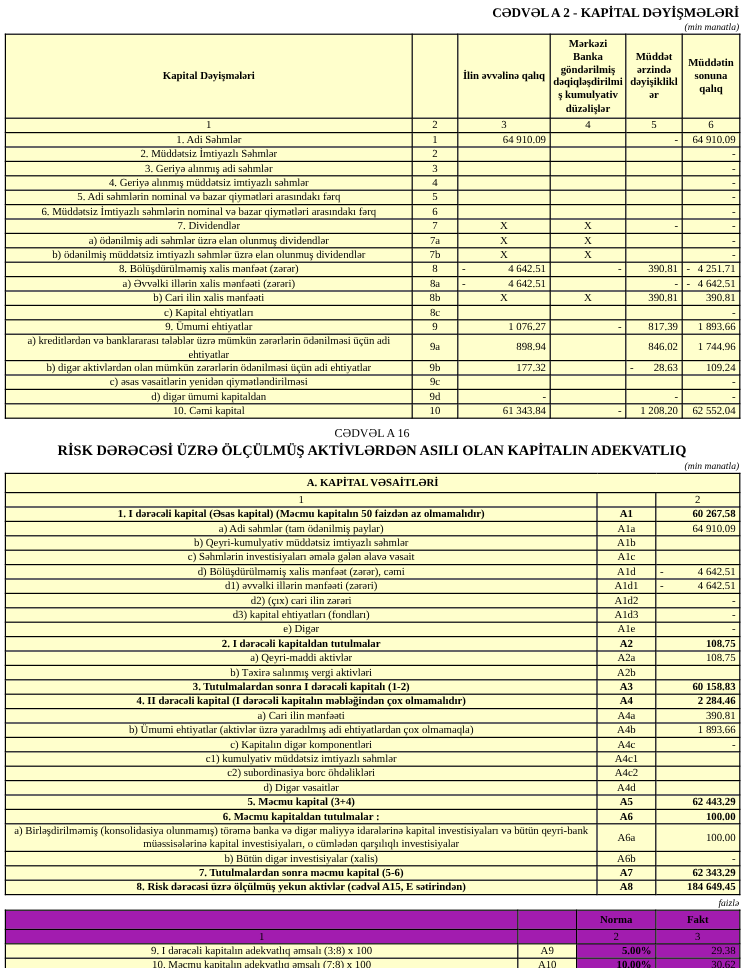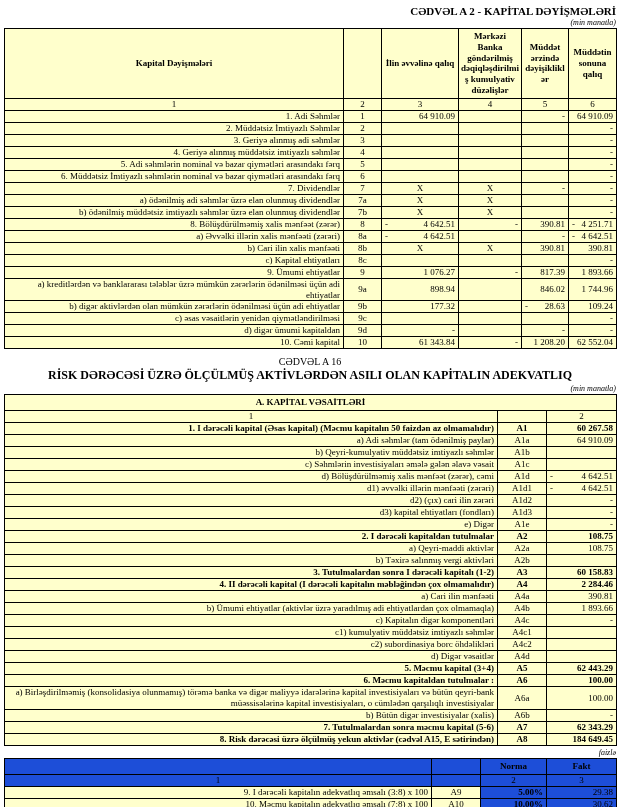--- a/index.html
+++ b/index.html
@@ -24,32 +24,32 @@
     font-size:9px;
     line-height:1.2;
     padding:0 3px;
     vertical-align:middle;
     overflow:hidden;
     word-wrap:break-word;
   }
   table.t th{font-weight:bold;text-align:center;padding:2px 2px;}
   th.th-small{font-size:8px;}
   td.num{text-align:center;height:11px;}
-  td.lbl{text-align:right;height:11px;}
+  td.lbl{text-align:center;height:11px;}
   td.code{text-align:center;height:11px;}
   td.val{text-align:right;height:11px;}
   td.xcell{text-align:center;}
   td.ind1{padding-left:16px;}
   td.ind2{padding-left:28px;}
   td.smalltxt{font-size:7.5px;line-height:1.15;}
   tr.boldrow td{font-weight:bold;}
   .negwrap{display:flex;justify-content:space-between;align-items:baseline;}
   th.section-hd{font-size:10px;padding:2px;}
 
-  table.ratio td.white, table.ratio th.white{background:#1d4ed8;}
+  table.ratio td.white, table.ratio th.white{background:#a21caf;}
   td.norma{font-weight:bold;}
 </style>
 </head>
 <body>
 
 <div class="page">
 
   <div class="title-a2">CƏDVƏL A 2 - KAPİTAL DƏYİŞMƏLƏRİ</div>
   <div class="unit-note">(min manatla)</div>
 

